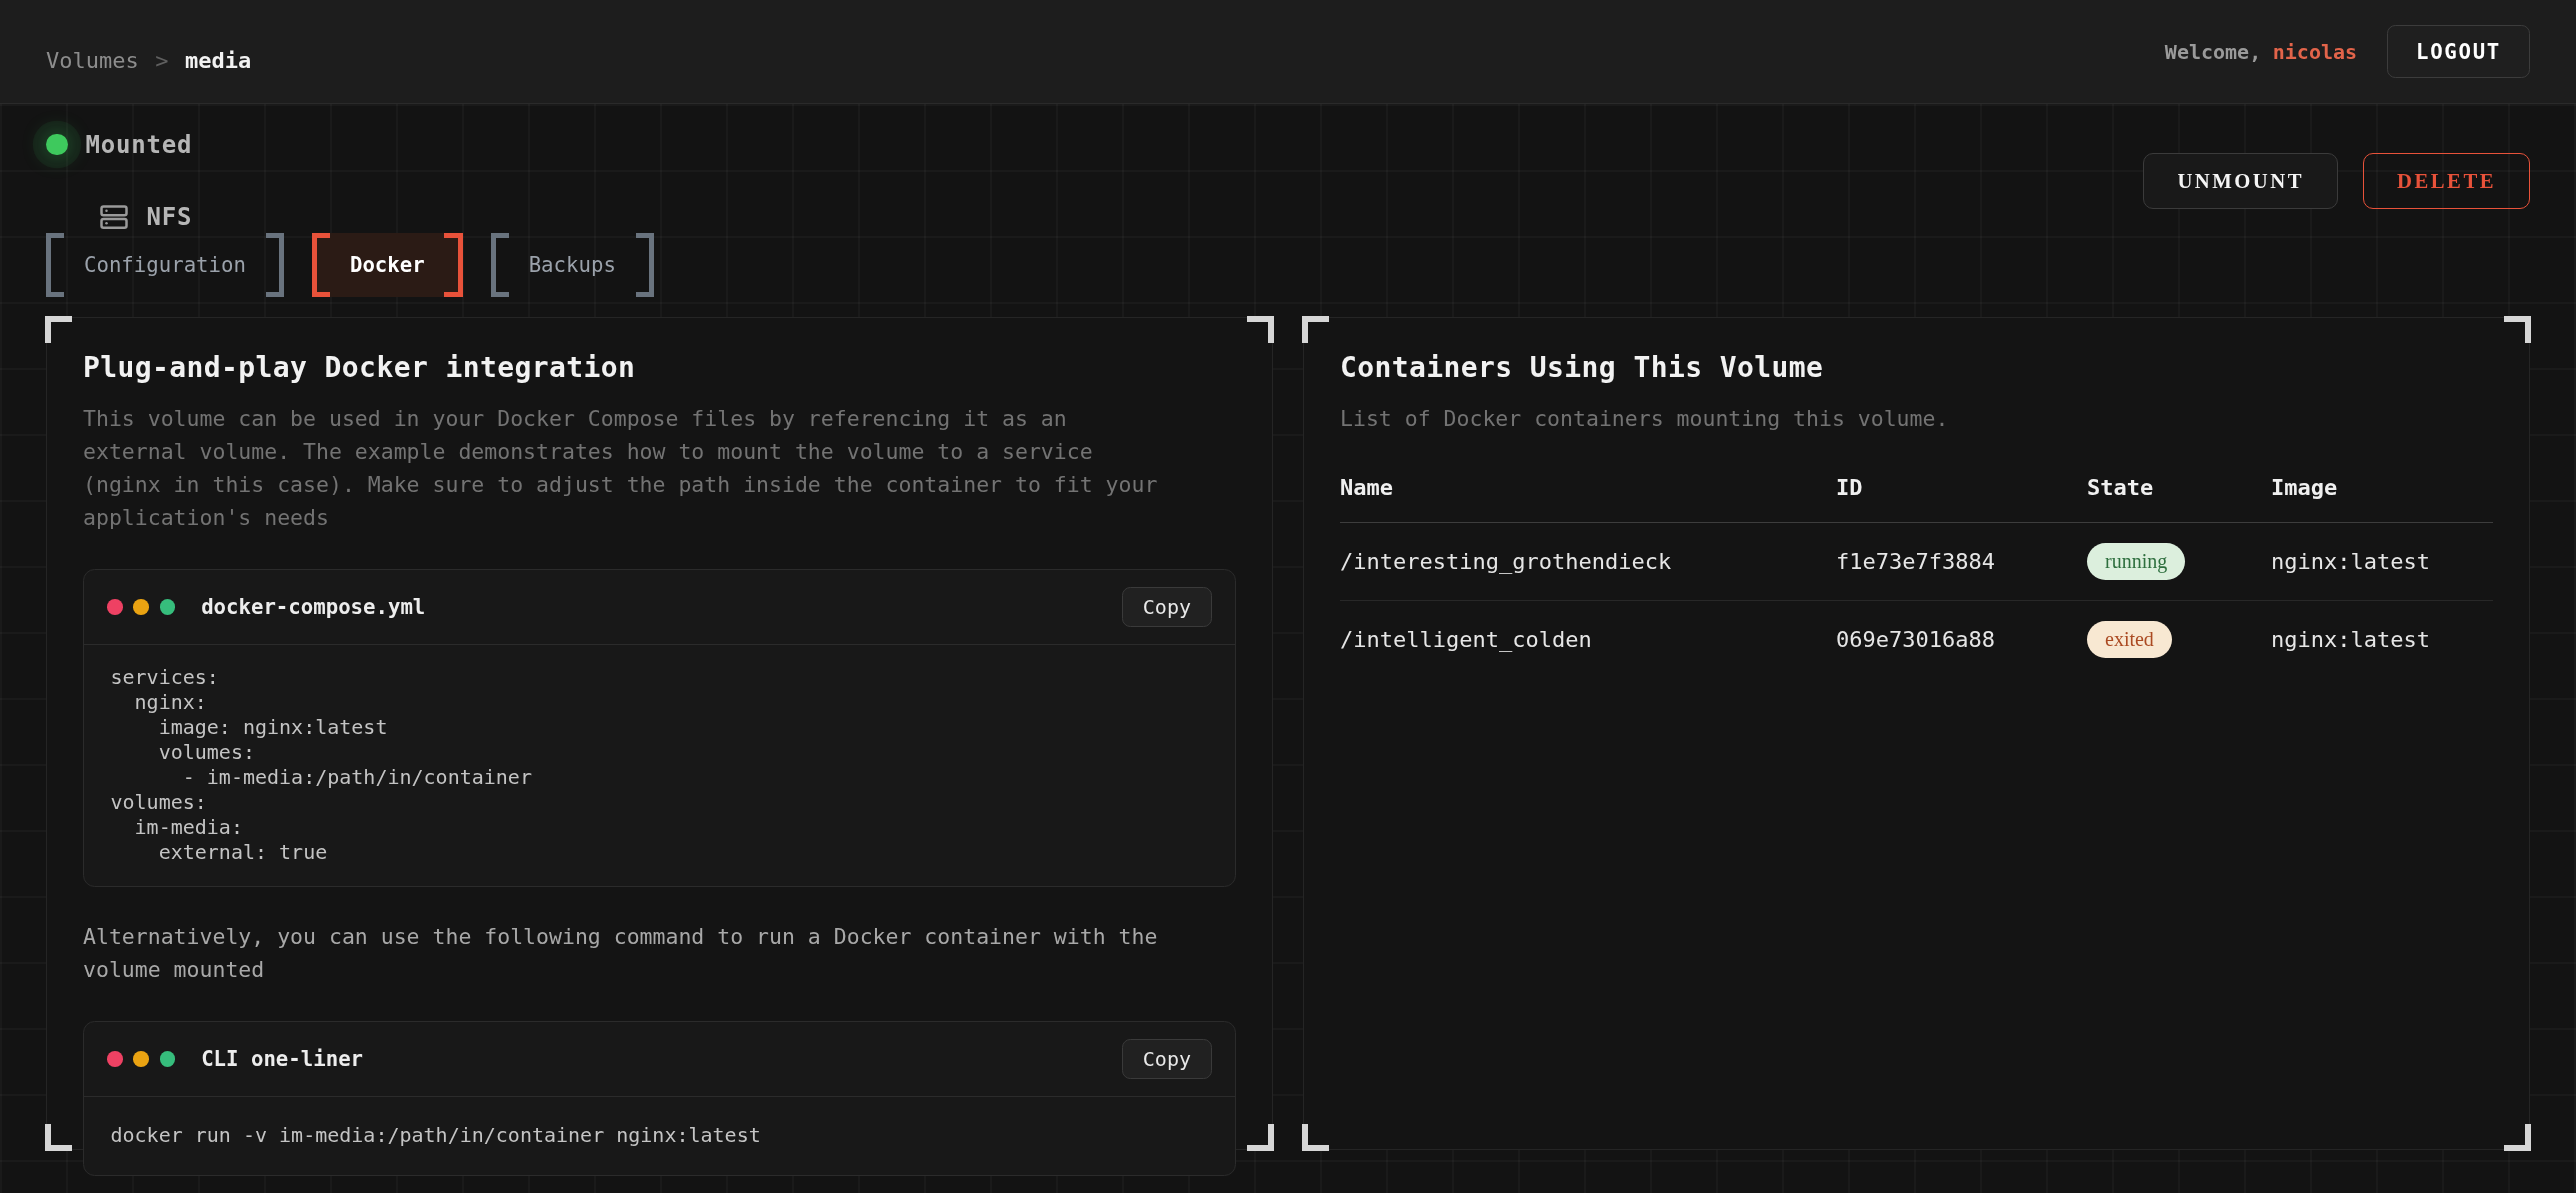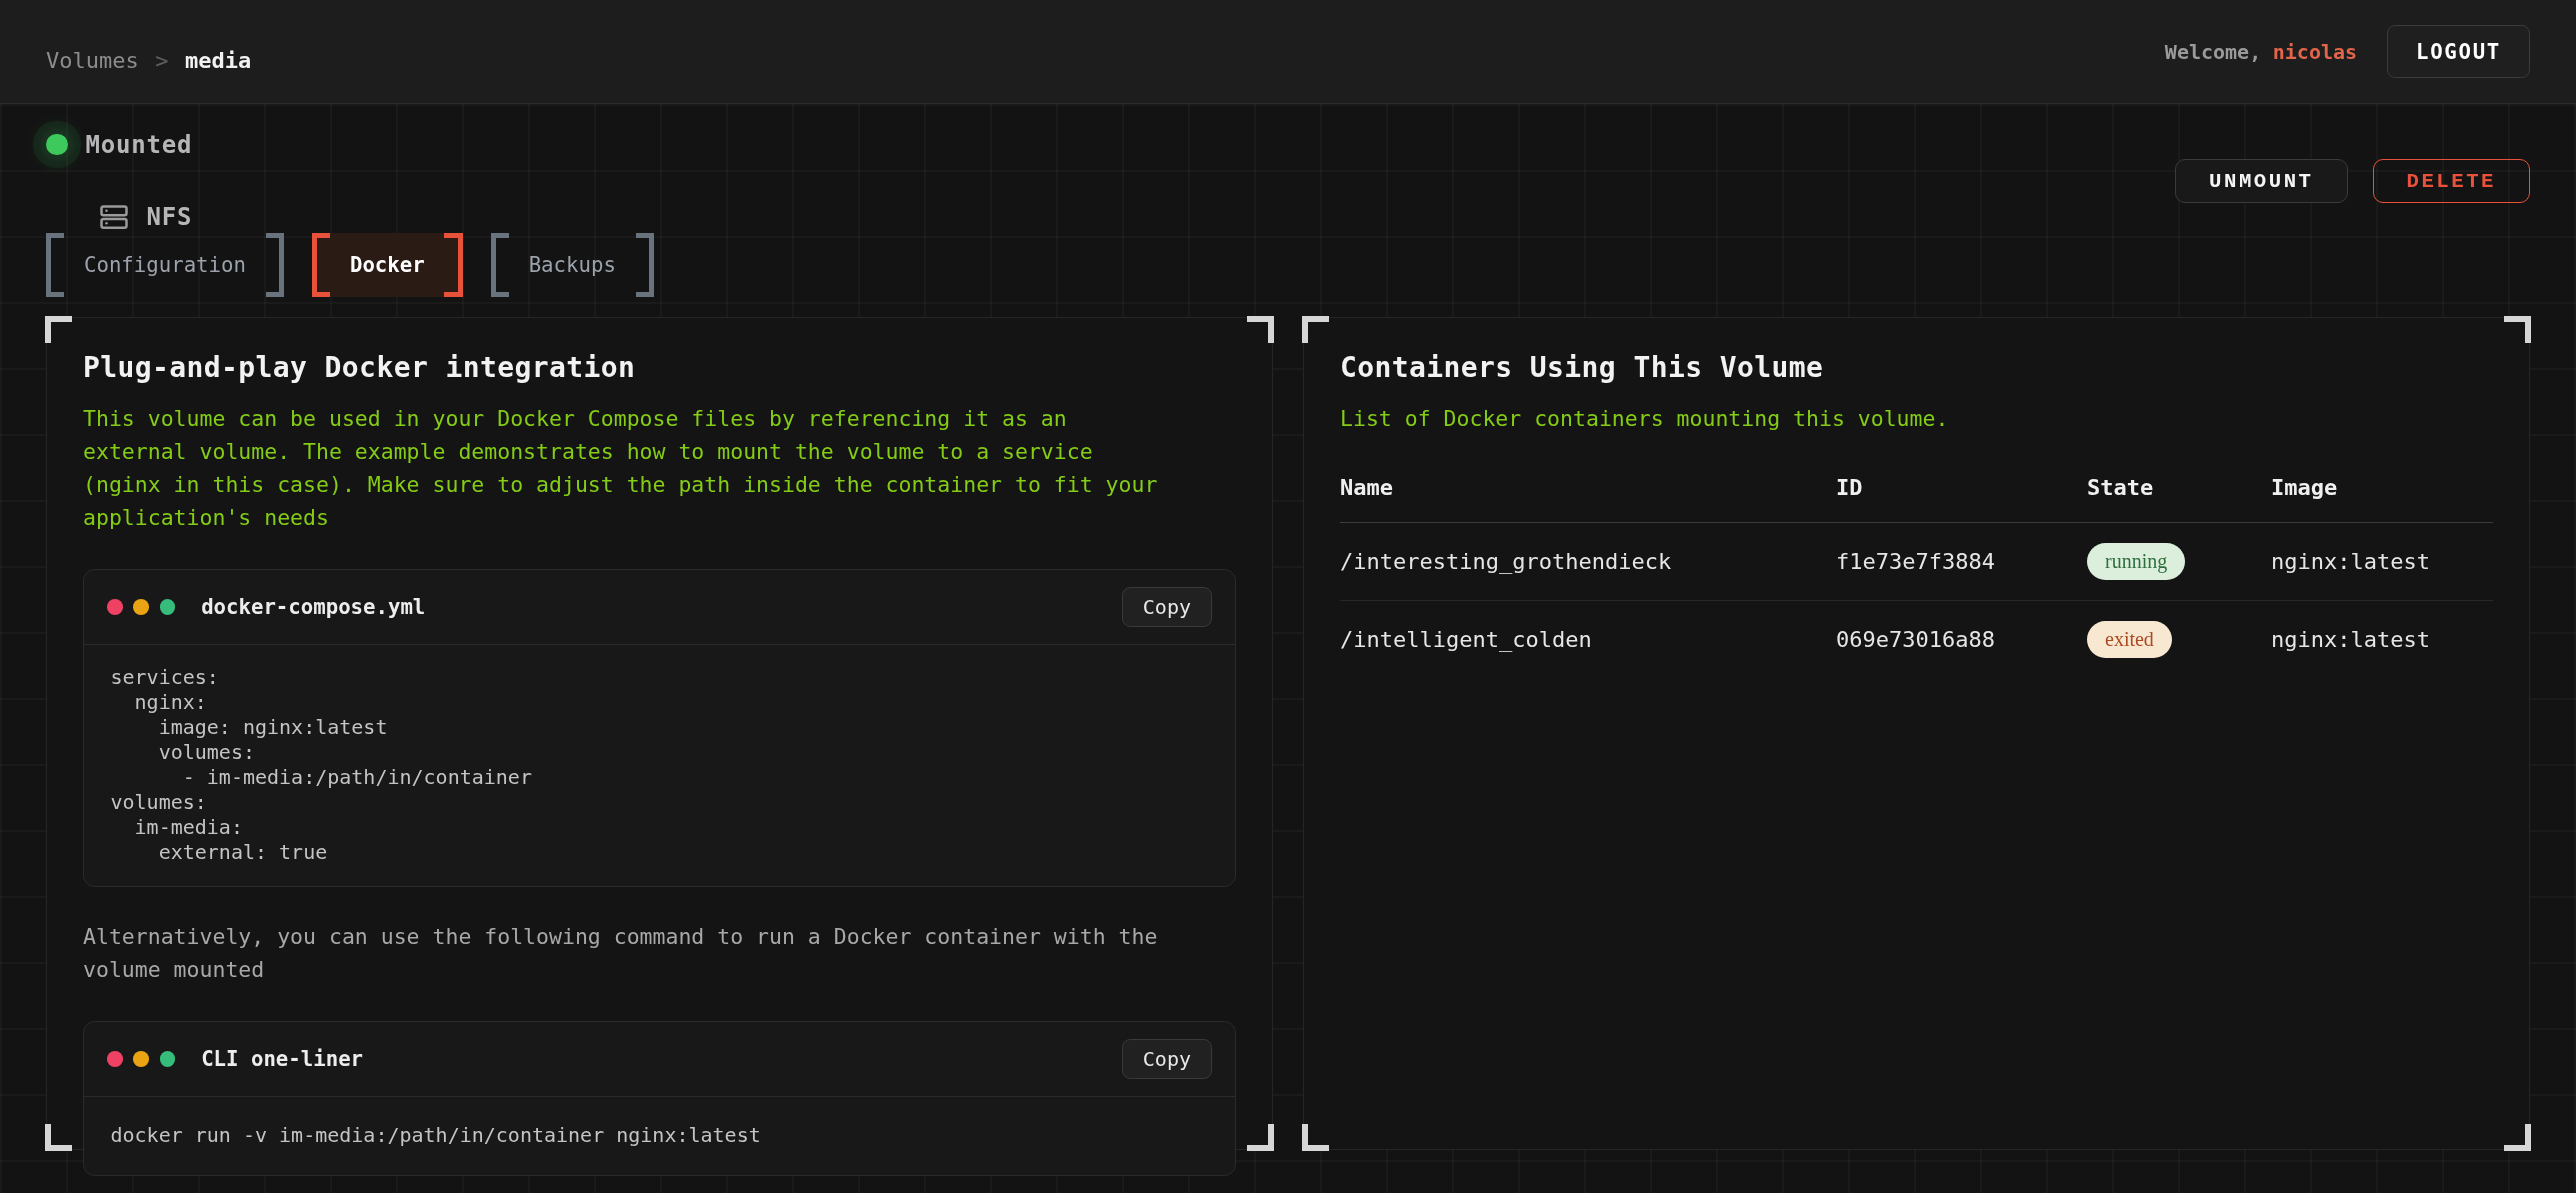--- a/index.html
+++ b/index.html
@@ -44,21 +44,21 @@
   .status-group { display:flex; align-items:flex-end; gap:43px;flex-direction:column; }
   .status-item { display:flex; align-items:center; gap:18px; }
   .dot-status {
     width:21.5px; height:21.5px; border-radius:50%; background:#3ec95d;
     box-shadow:0 0 0 13.2px rgba(62,201,93,0.07), 0 0 21.5px 3.3px rgba(62,201,93,0.30);
   }
   .status-label { font-size:24px; font-weight:bold; letter-spacing:0.8px; color:#b6b6b6; }
   .server-icon { width:30px; height:30px; color:#9a9a9a; }
   .actions { display:flex; gap:25px; }
   .btn-action {
-    height:44px; padding:0 33px; border-radius:10px; font-family:Liberation Mono, monospace;
+    height:56px; padding:0 33px; border-radius:10px; font-family:Liberation Serif, serif;
     font-size:20.7px; font-weight:bold; letter-spacing:2.5px; cursor:pointer; background:transparent;
   }
   .btn-unmount { border:1.7px solid #3b3b3b; color:#f5f5f5; background:#191919; }
   .btn-delete { border:1.7px solid #e8523a; color:#e8523a; }
 
   
   .tabs { margin-top:23px; display:flex; gap:28px; }
   .tab {
     position:relative; height:64px; display:flex; align-items:center;
     padding:0 38px; font-size:20.7px; color:#9ba2ab; cursor:pointer;
@@ -76,21 +76,21 @@
     flex:1; height:833px; background:#141414; border:1.7px solid #252525;
     position:relative; padding:33px 36px 16.5px;
   }
   .corner { position:absolute; width:26.5px; height:26.5px; pointer-events:none; }
   .corner.tl { top:-1.7px; left:-1.7px;  border-top:6.6px solid #d6d6d6; border-left:6.6px solid #d6d6d6; }
   .corner.tr { top:-1.7px; right:-1.7px; border-top:6.6px solid #d6d6d6; border-right:6.6px solid #d6d6d6; }
   .corner.bl { bottom:-1.7px; left:-1.7px;  border-bottom:6.6px solid #d6d6d6; border-left:6.6px solid #d6d6d6; }
   .corner.br { bottom:-1.7px; right:-1.7px; border-bottom:6.6px solid #d6d6d6; border-right:6.6px solid #d6d6d6; }
 
   .panel-title { margin:0; font-size:28px; font-weight:bold; color:#f2f2f2; letter-spacing:0.4px; }
-  .panel-desc { margin:18px 0 0; font-size:21.5px; line-height:33px; color:#84cc16; max-width:1075px; }
+  .panel-desc { margin:18px 0 0; font-size:21.5px; line-height:33px; color:#737373; max-width:1075px; }
 
   
   .code-card { margin-top:35px; border:1.7px solid #2b2b2b; border-radius:11.6px; background:#181818; overflow:hidden; }
   .code-head { display:flex; align-items:center; padding:16.5px 23px; border-bottom:1.7px solid #2b2b2b; }
   .tdot { width:15.7px; height:15.7px; border-radius:50%; margin-right:10.7px; flex:none; }
   .tdot.red { background:#ee4163; } .tdot.amber { background:#eaa312; } .tdot.green { background:#36bd7c; }
   .code-name { margin-left:15px; font-size:20.7px; font-weight:bold; color:#ededed; }
   .btn-copy {
     margin-left:auto; background:#212121; border:1.7px solid #3a3a3a; border-radius:8.3px;
     color:#e9e9e9; font-family:inherit; font-size:20px; padding:7.4px 20px; cursor:pointer;

